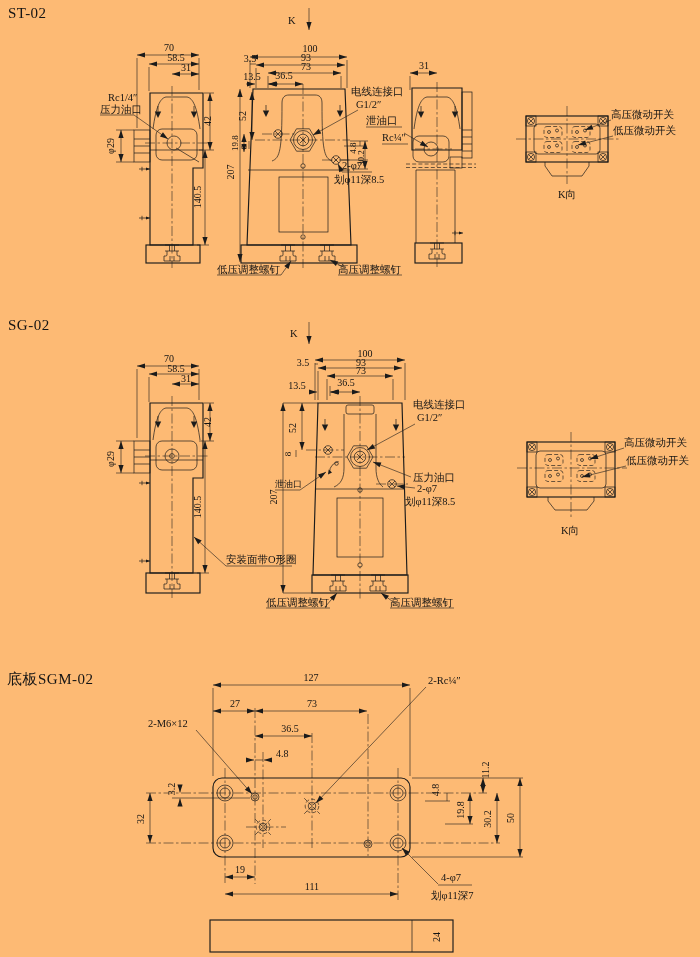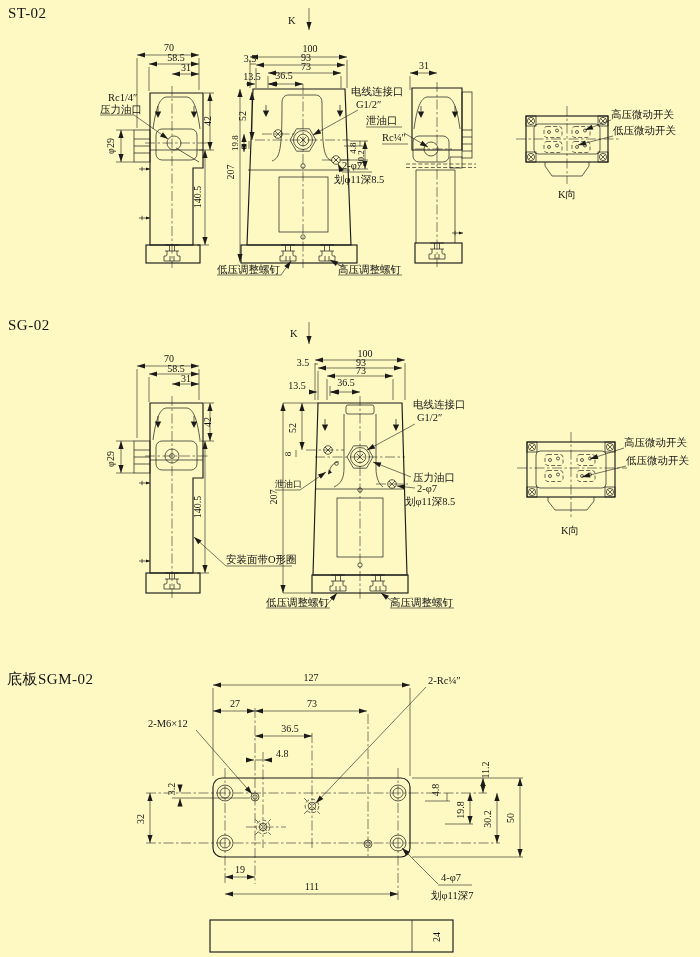--- a/index.html
+++ b/index.html
@@ -1,16 +1,16 @@
 <!DOCTYPE html>
 <html><head>
 <meta charset="utf-8">
 <style>
   html,body{margin:0;padding:0;background:#ffffff;}
-  .sheet{position:relative;width:700px;height:957px;background:#fef9c3;overflow:hidden;
+  .sheet{position:relative;width:700px;height:957px;background:#fdba74;overflow:hidden;
          font-family:"Liberation Serif",serif;}
   svg{display:block}
   .o{fill:none;stroke:#1b1b1b;stroke-width:1.15;stroke-linejoin:miter}
   .t{fill:none;stroke:#1b1b1b;stroke-width:0.7}
   .d{fill:none;stroke:#1b1b1b;stroke-width:0.6}
   .c{fill:none;stroke:#1b1b1b;stroke-width:0.55;stroke-dasharray:10 2.5 2.5 2.5}
   .h{fill:none;stroke:#1b1b1b;stroke-width:0.65;stroke-dasharray:4 2.2}
   .f{fill:#1b1b1b;stroke:none}
   .da{marker-start:url(#ar);marker-end:url(#ar)}
   .le{marker-end:url(#ar)}

